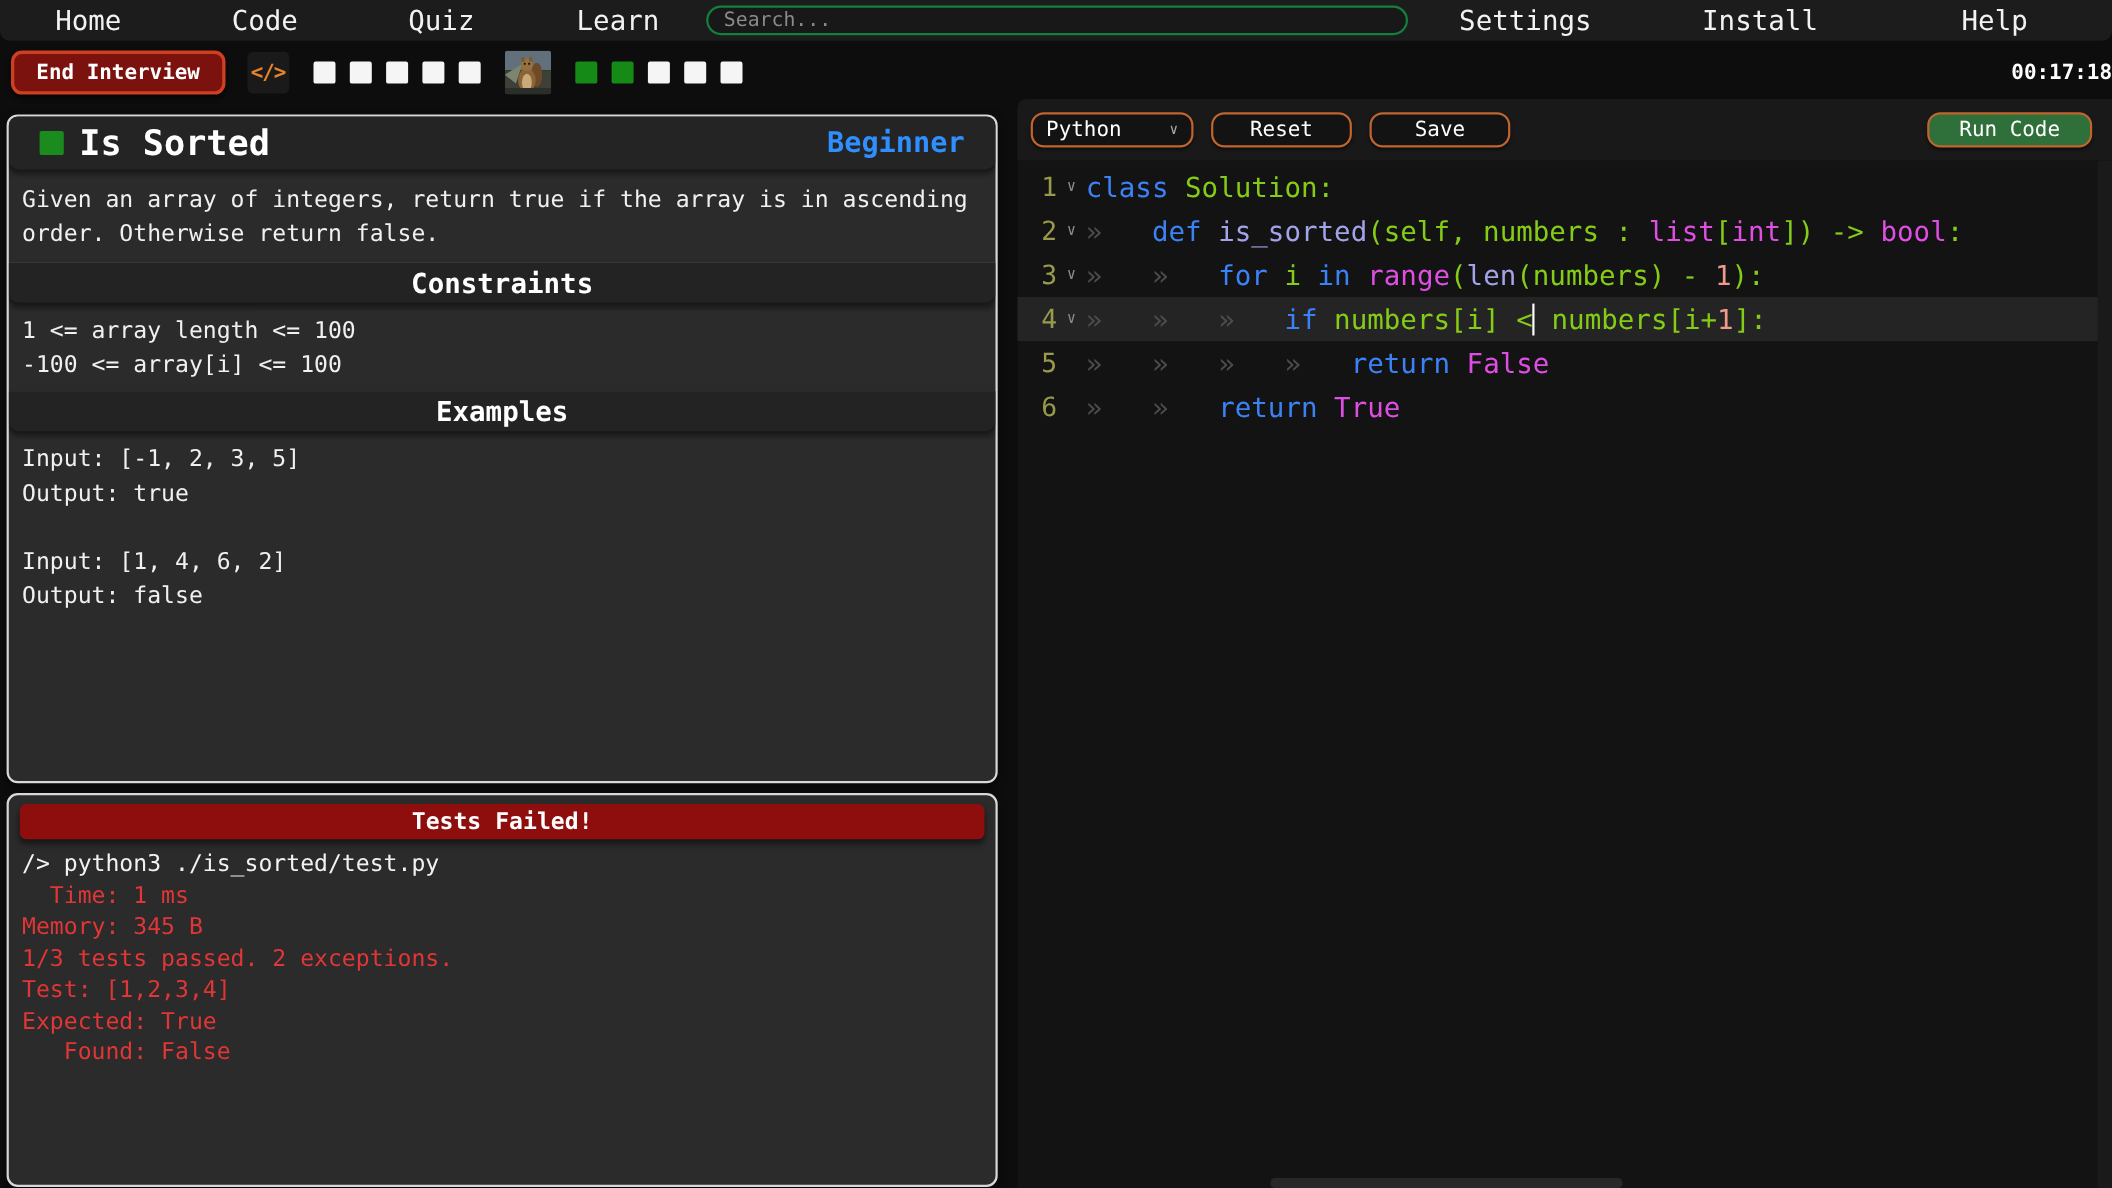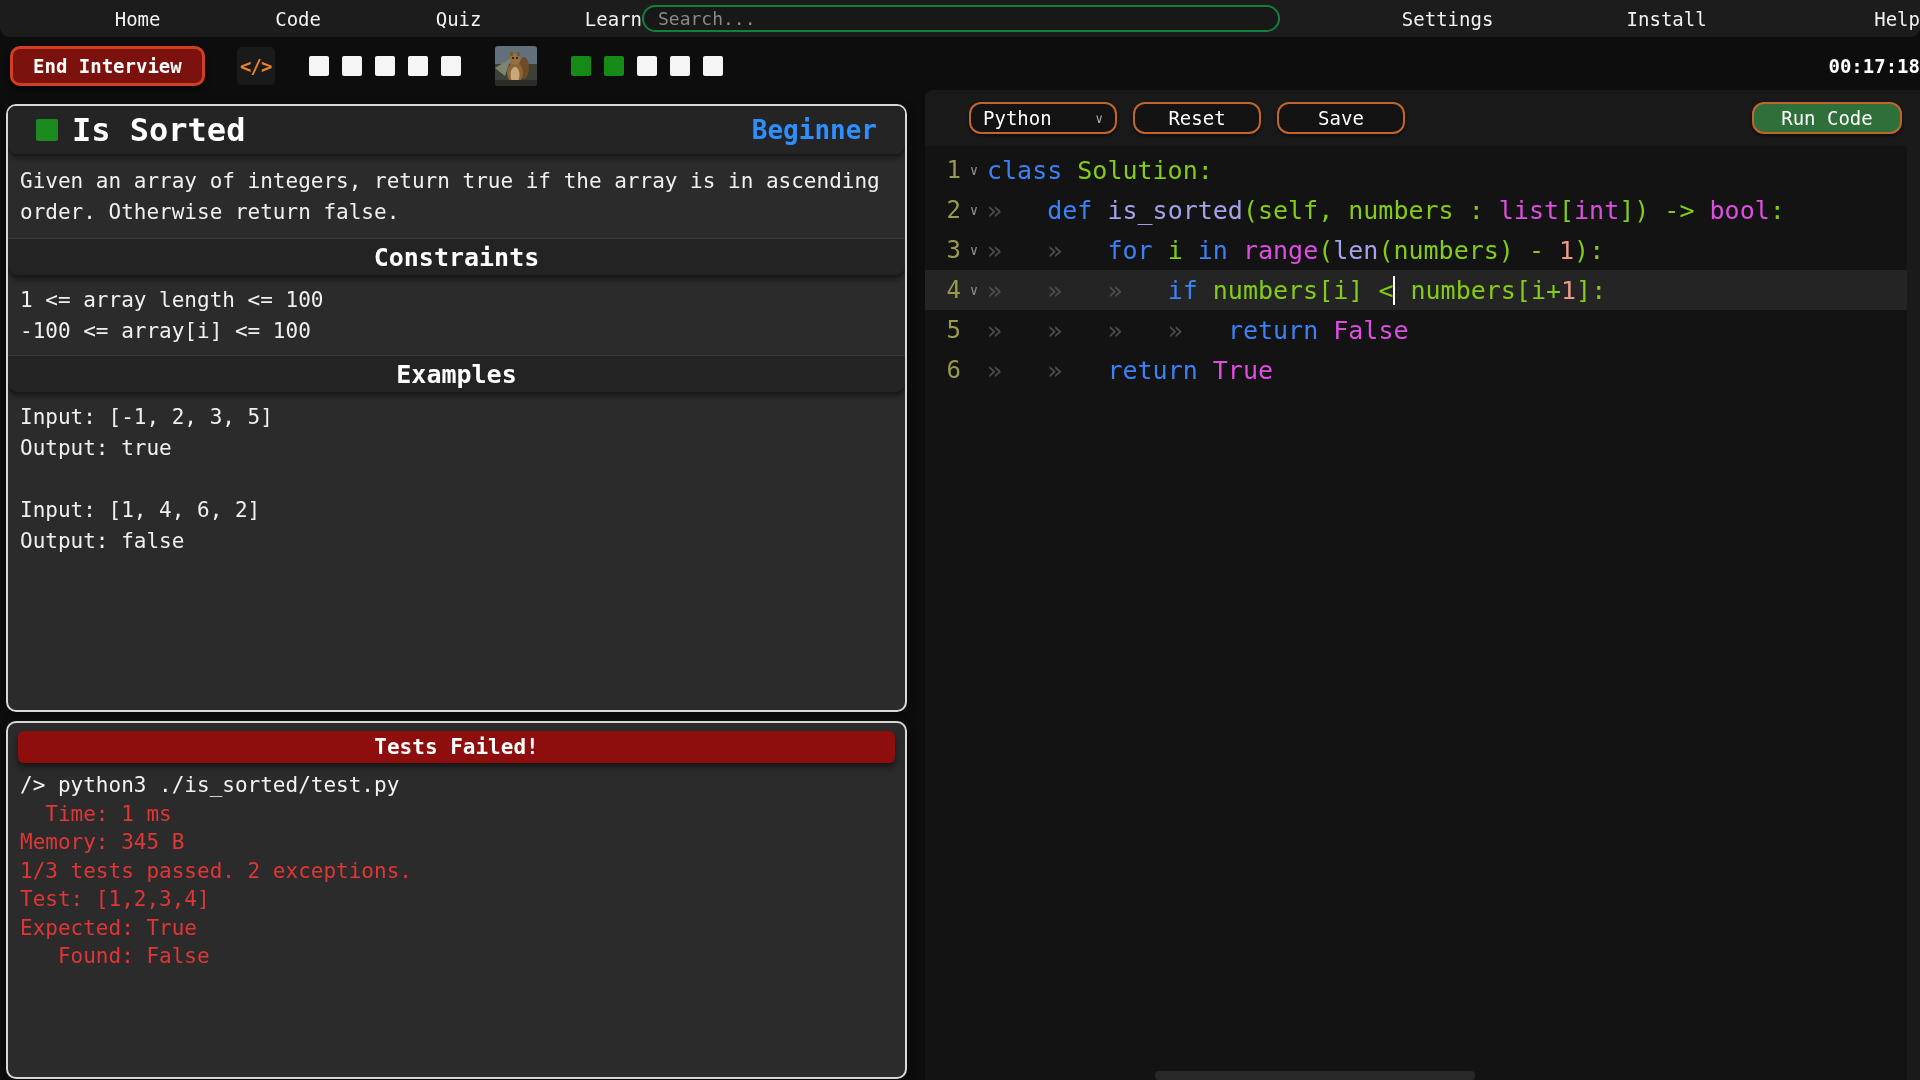--- a/index.html
+++ b/index.html
@@ -6,29 +6,29 @@
   html,body { background:#0d0d0d; }
   body { font-family:"DejaVu Sans Mono", monospace; }
   .app { position:relative; width:1920px; height:1080px; background:#0d0d0d; overflow:hidden; }
 
   
   .topnav { position:absolute; left:0; top:0; width:1920px; height:37px; background:#1c1c1c;
             display:flex; align-items:center; border-radius:0 0 9px 9px; }
   .navgroup { display:flex; align-items:center; height:100%; }
   .navgroup.left { width:642px; }
   .navgroup.right { width:640px; }
-  .navitem { flex:1; text-align:right; color:#f2f2f2; font-size:19px; cursor:pointer; }
+  .navitem { flex:1; text-align:center; color:#f2f2f2; font-size:25px; cursor:pointer; }
   .searchwrap { width:638px; }
   .search { width:100%; height:27px; background:#181818; border:2px solid #15803d; border-radius:14px;
             color:#ddd; font:18px "DejaVu Sans Mono", monospace; padding:0 14px; outline:none; }
   .search::placeholder { color:#8a8a8a; }
 
   
   .toolbar { position:absolute; left:0; top:37px; width:1920px; height:58px;
-             display:flex; align-items:center; padding-left:10px; gap:26px; }
+             display:flex; align-items:center; padding-left:10px; gap:14px; }
   .end-btn { height:40px; padding:0 20px; background:#7c120d; border:3px solid #cf3f22; border-radius:10px;
              color:#fff; font:bold 19px "DejaVu Sans Mono", monospace; box-shadow:0 3px 5px rgba(0,0,0,.6); cursor:pointer; }
   .code-tile { width:38px; height:38px; background:#1a1a1a; border-radius:5px; margin-left:6px;
                display:flex; align-items:center; justify-content:center; cursor:pointer;
                color:#e8832c; font-weight:bold; font-size:19px; letter-spacing:-1px; }
   .sqgroup { display:flex; gap:13px; margin-left:8px; }
   .sq { width:20px; height:20px; border-radius:2px; cursor:pointer; }
   .sq.white { background:#f5f5f5; }
   .sq.green { background:#168a16; }
   .avatar { width:42px; height:40px; border-radius:3px; overflow:hidden; margin-left:8px; cursor:pointer; flex:none; }
@@ -64,21 +64,21 @@
   .tone-error { color:#e03636; }
 
   
   .editor { position:absolute; left:925px; top:90px; width:995px; height:990px; background:#131313;
             border-radius:8px 0 0 0; }
   .etoolbar { height:56px; background:#191919; display:flex; align-items:center; gap:16px; padding:0 12px;
               border-radius:8px 0 0 0; }
   .ebtn { height:32px; min-width:128px; background:#131313; border:2px solid #c1652e; border-radius:12px;
           color:#fff; font:19px "DejaVu Sans Mono", monospace; display:flex; align-items:center;
           justify-content:center; cursor:pointer; box-shadow:0 2px 3px rgba(0,0,0,.5); }
-  .ebtn.select { min-width:148px; justify-content:space-between; padding:0 12px;margin-left:32px; }
+  .ebtn.select { min-width:148px; justify-content:space-between; padding:0 12px; }
   .chev { color:#aaa; font-size:13px; }
   .ebtn.run { margin-left:auto; min-width:150px; background:#2f6f3a; margin-right:6px; }
 
   .codearea { position:relative; height:934px; padding-top:4px; cursor:text; }
   .code-row { display:flex; align-items:center; height:40px; font-size:25px; }
   .code-row.current { background:#242424; }
   .lnum { width:36px; text-align:right; color:#9a9a4d; font-size:24px; flex:none; }
   .fold { width:26px; text-align:center; color:#8a8a8a; font-size:14px; flex:none; }
   .codeline { white-space:pre; font-family:"DejaVu Sans Mono", monospace; }
   .guide { color:#4d4d4d; }

